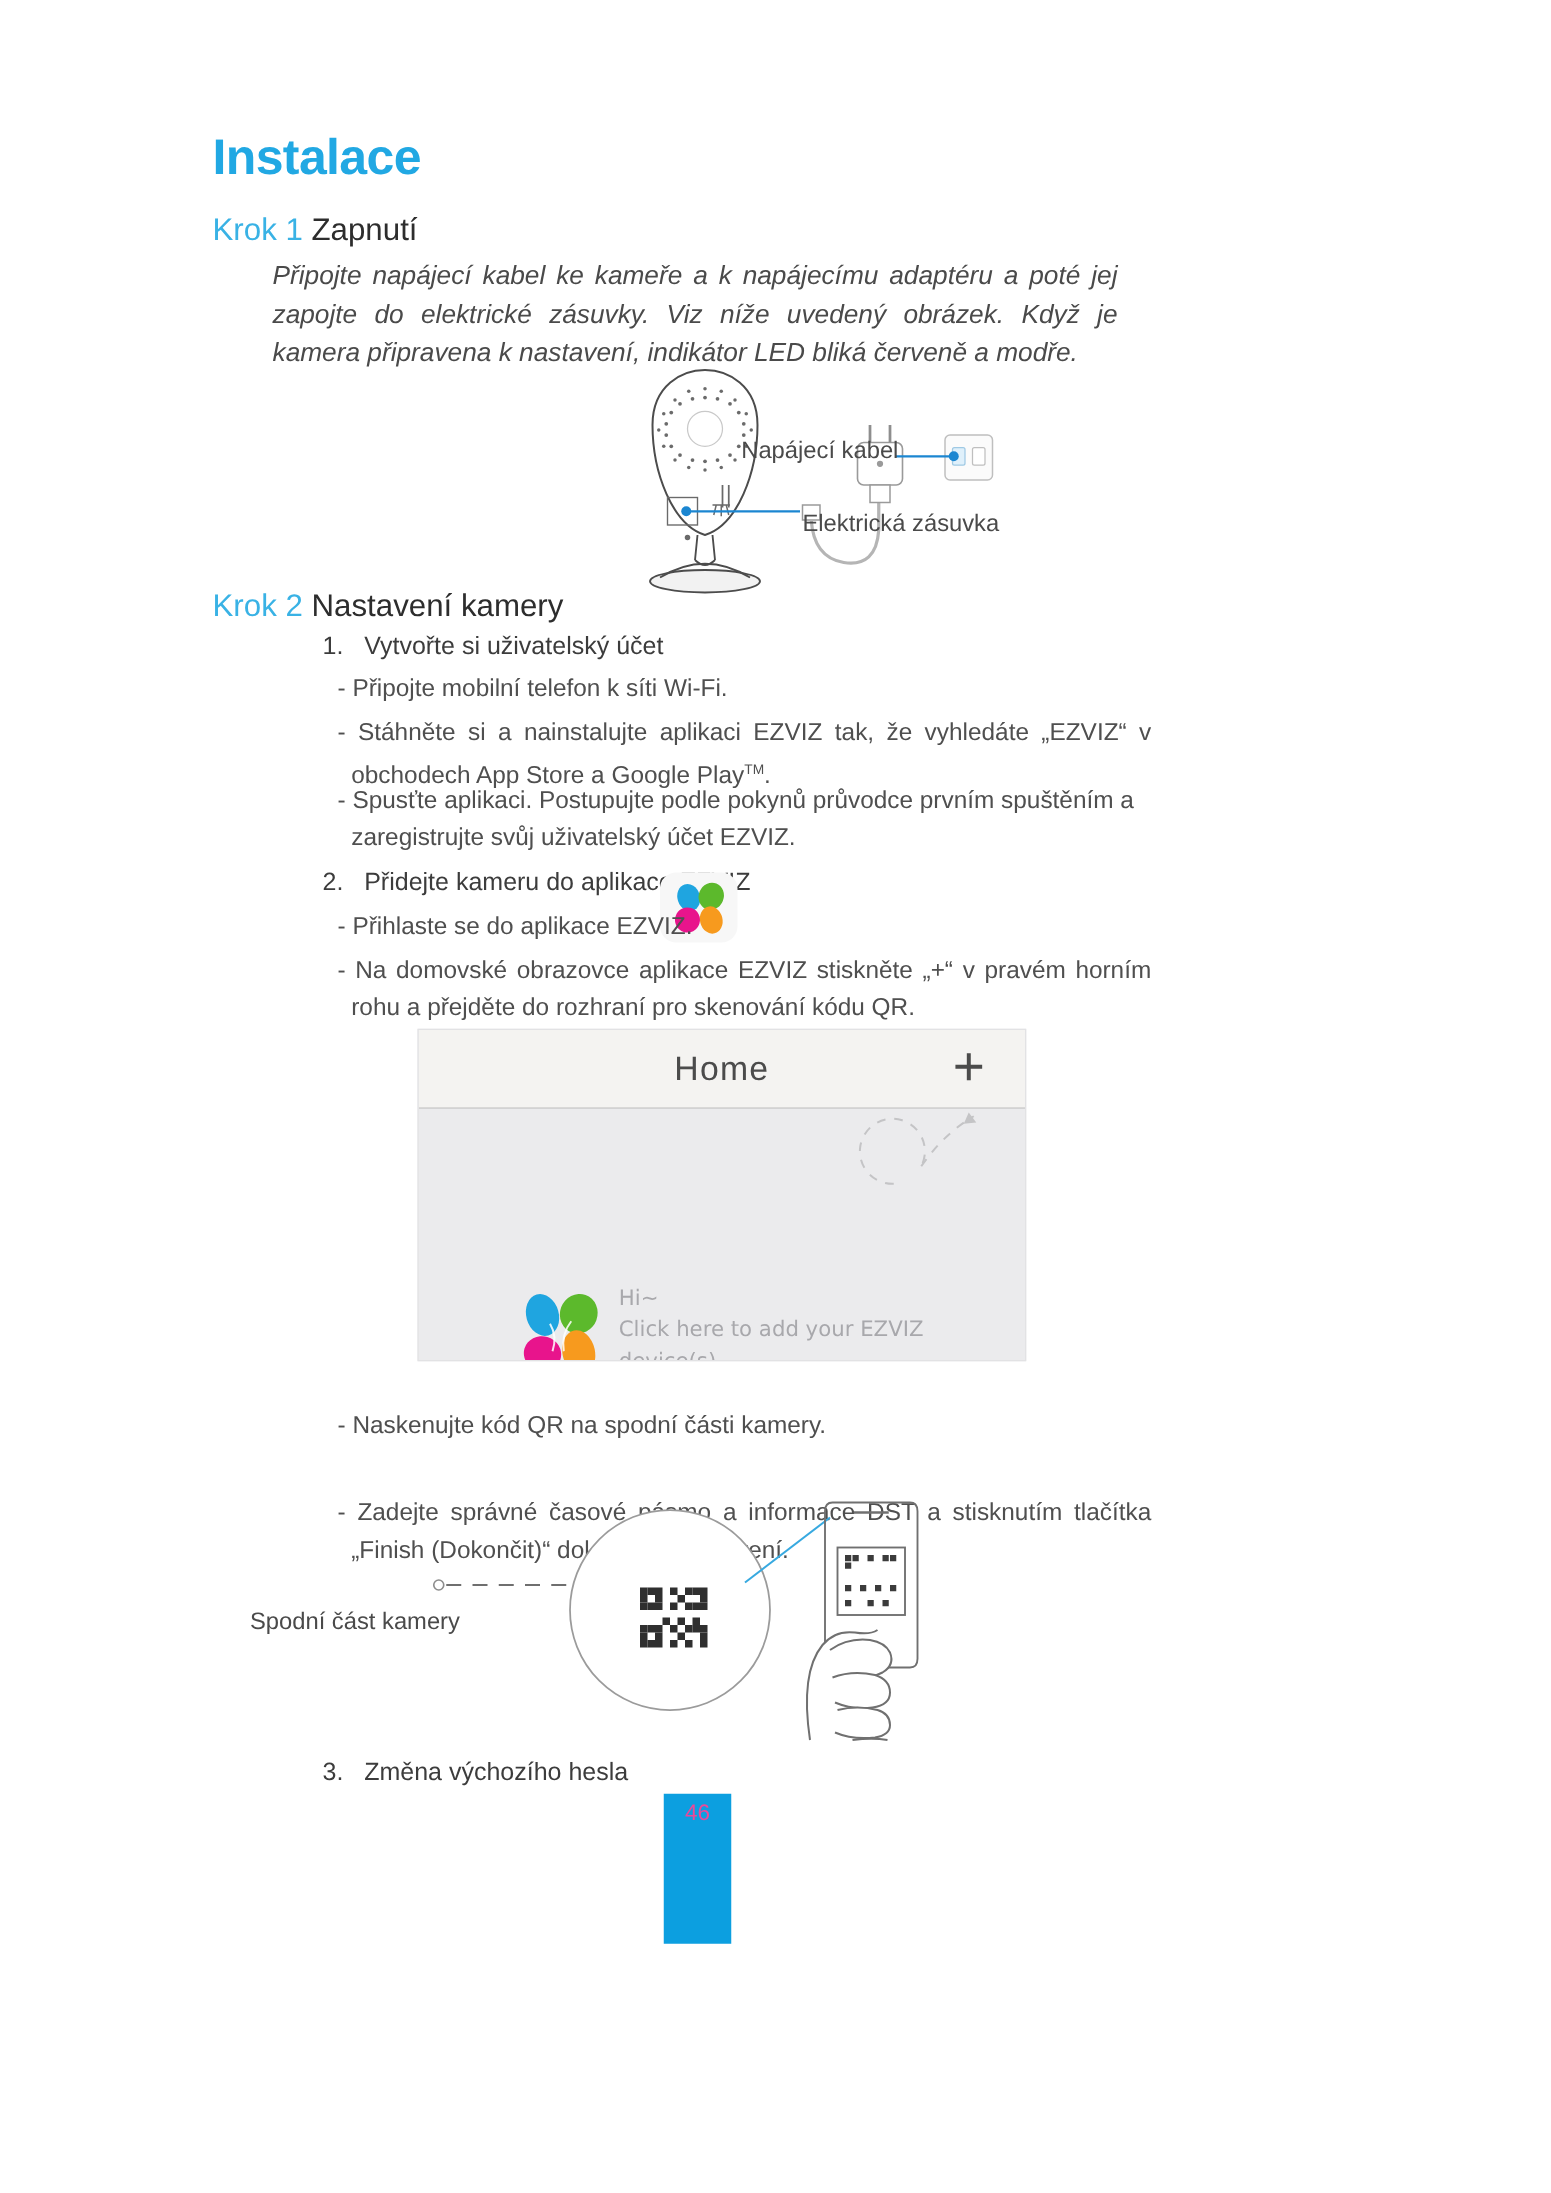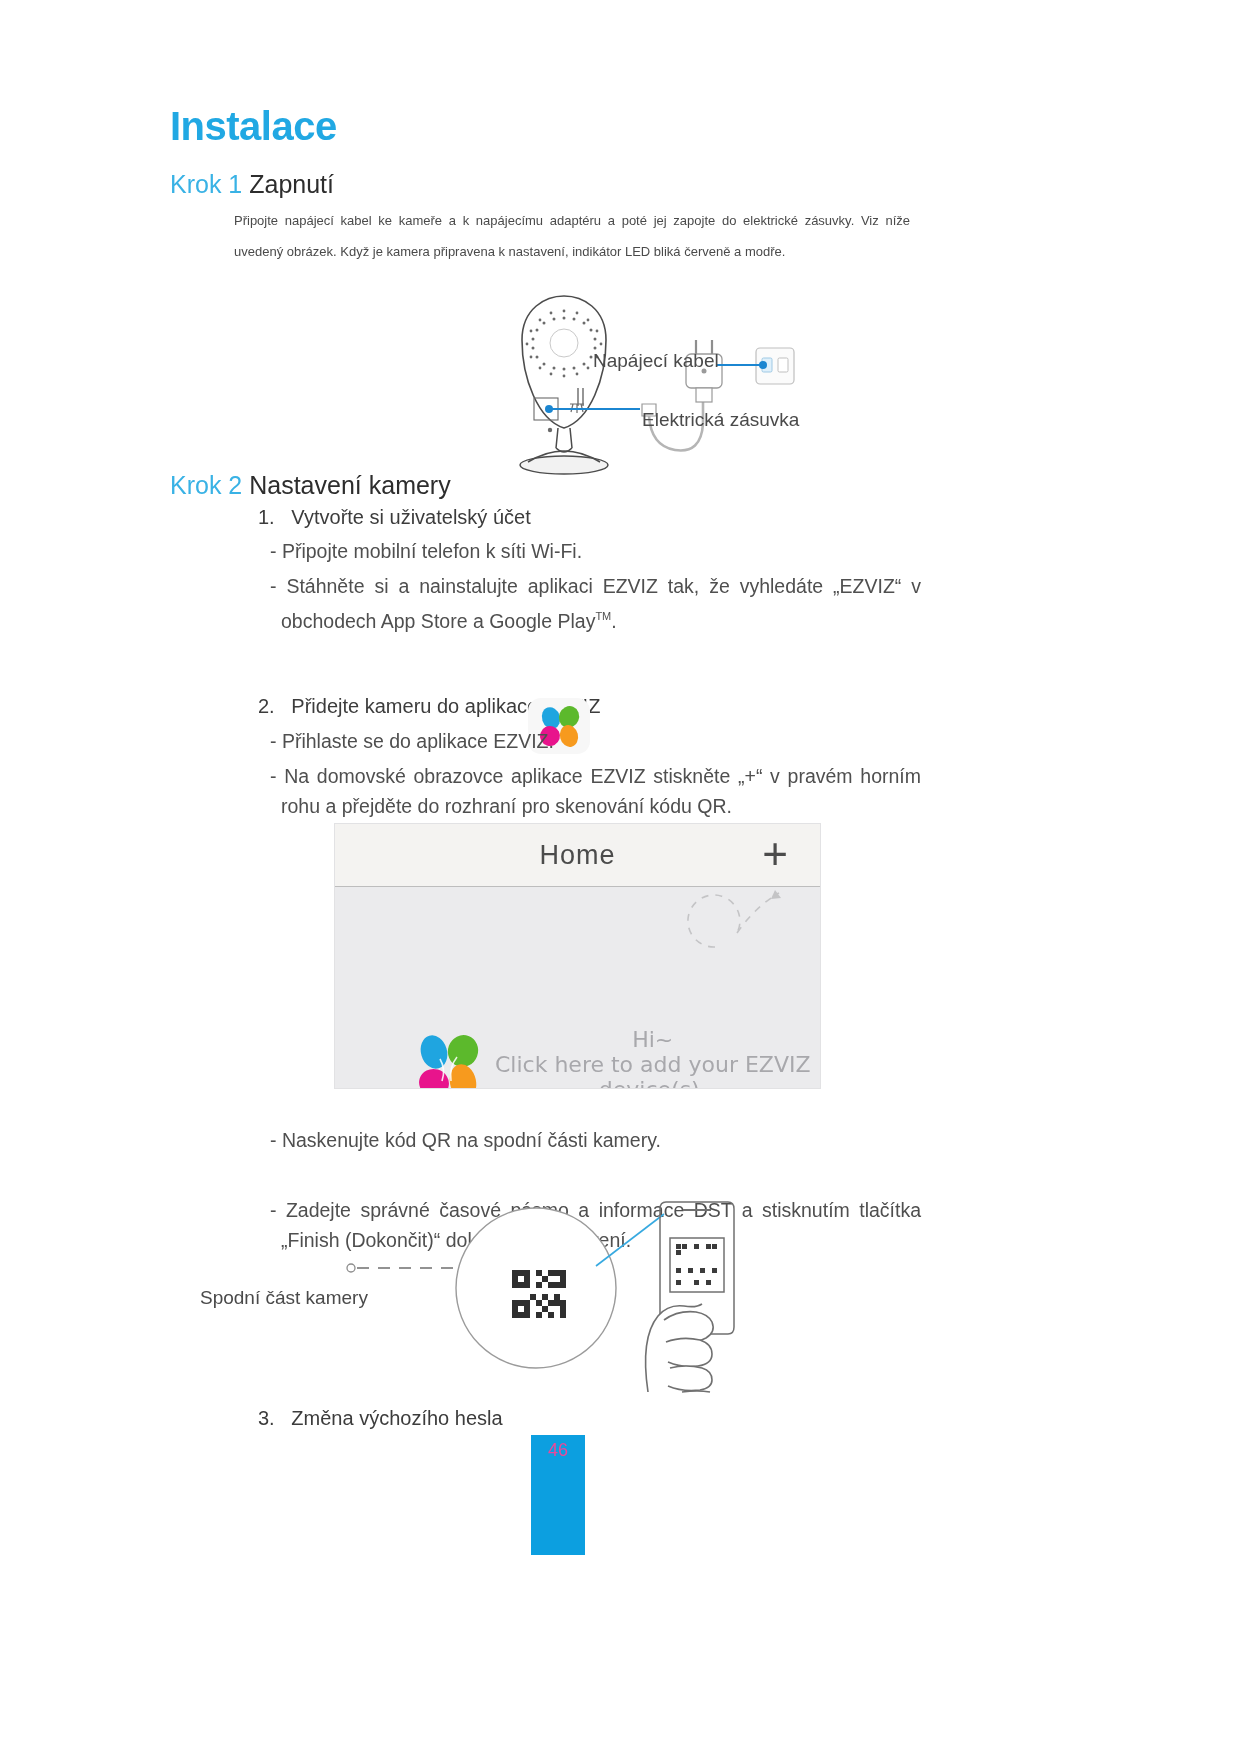--- a/index.html
+++ b/index.html
@@ -22,23 +22,24 @@
   .steph{
     position:absolute;left:170px;
     font-size:25px;color:#2d2d2d;white-space:nowrap;
   }
   .steph .kr{color:#39b2e5;}
   #step1h{top:170px;}
   #step2h{top:471px;}
 
   
   .para{
-    position:absolute;left:234px;width:676px;
-    font-size:13px;line-height:31px;color:#4a4a4a;
+    position:absolute;left:218px;width:676px;
+    font-size:21px;line-height:31px;color:#4a4a4a;
     text-align:justify;
+    font-style:italic;
   }
   #p1{top:205px;}
 
   .numitem{
     position:absolute;font-size:20px;color:#3c3c3c;white-space:nowrap;
   }
   #n1{left:258px;top:506px;}
   #n2{left:258px;top:695px;}
   #n3{left:258px;top:1407px;}
 
@@ -80,23 +81,22 @@
     position:absolute;left:0;right:0;top:16px;text-align:center;
     font-size:27px;color:#4b4b4b;letter-spacing:1px;
   }
   .phone-plus{
     position:absolute;right:32px;top:6px;
     font-size:44px;color:#4b4b4b;font-weight:300;line-height:48px;
   }
   .phone-body{position:absolute;left:0;top:63px;right:0;bottom:0;background:#ebebed;}
   .hi-text{
     position:absolute;left:160px;top:140px;
-    font-size:22px;line-height:25px;color:#a8a8ac;
+    font-size:17px;line-height:25px;color:#a8a8ac;
     font-family:"DejaVu Sans", sans-serif;
-    text-align:center;
   }
   .logo-big{position:absolute;left:72px;top:140px;width:82px;height:82px;}
 
   
   .appicon{
     position:absolute;left:528px;top:698px;width:62px;height:56px;
     background:#f7f7f7;border-radius:13px;
   }
 
   
@@ -213,20 +213,21 @@
     &nbsp;
     <span>Vytvořte si uživatelský účet</span>
   </div>
 
   <div class="bullet" id="b1">- Připojte mobilní telefon k síti Wi-Fi.</div>
 
   <div class="bullet" id="b2">
     <span>- Stáhněte si a nainstalujte aplikaci EZVIZ tak, že vyhledáte „EZVIZ“ v obchodech App Store a Google Play</span><sup class="tm">TM</sup><span>.</span>
   </div>
 
+  <div class="bullet" id="b3">- Spusťte aplikaci. Postupujte podle pokynů průvodce prvním spuštěním a zaregistrujte svůj uživatelský účet EZVIZ.</div>
 
   <div class="numitem" id="n2">
     <span>2.</span>
     &nbsp;
     <span>Přidejte kameru do aplikace EZVIZ</span>
   </div>
 
   <div class="appicon">
     <svg width="62" height="56" viewBox="0 0 62 56">
       <ellipse cx="23" cy="20" rx="9" ry="11" transform="rotate(-18 23 20)" fill="#1fa5e0"></ellipse>

